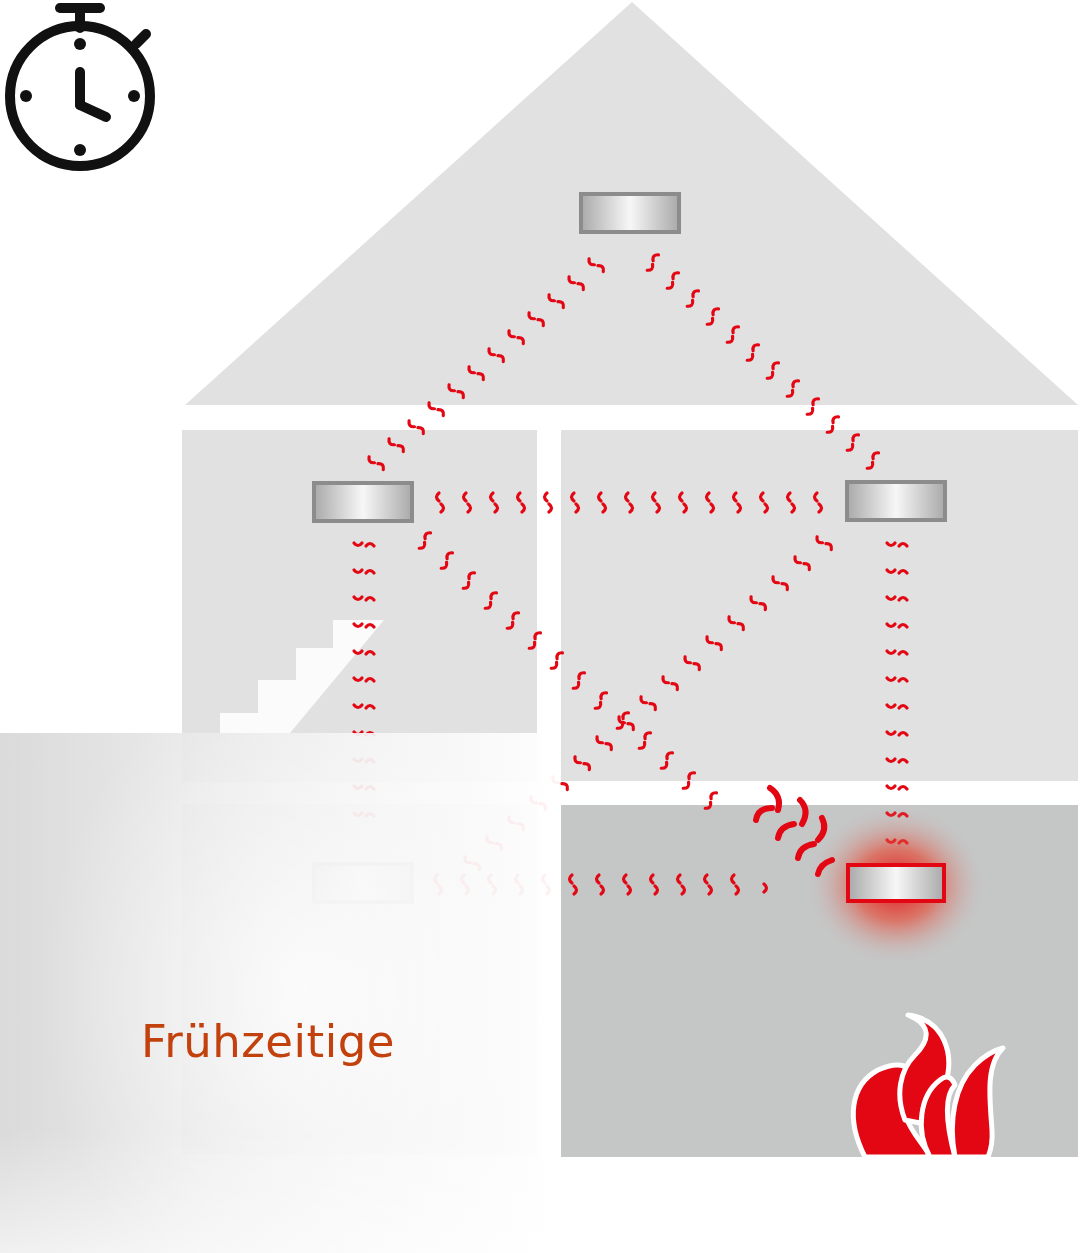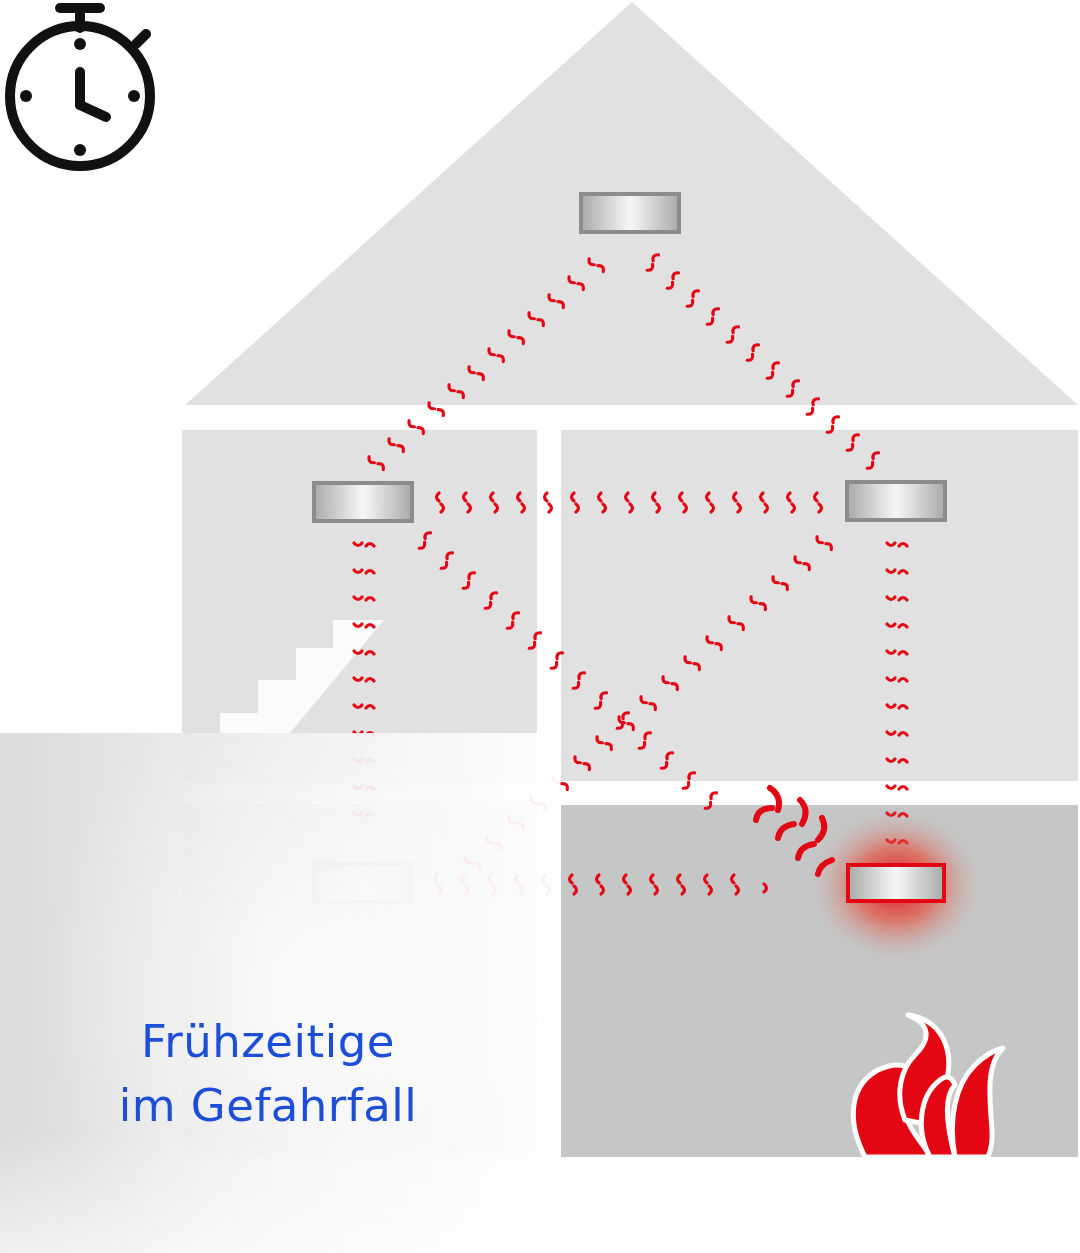--- a/index.html
+++ b/index.html
@@ -6,21 +6,21 @@
   body{width:1080px;height:1253px;position:relative;overflow:hidden;font-family:"DejaVu Sans","Liberation Sans",sans-serif;}
   .stage{position:absolute;left:0;top:0;width:1080px;height:1253px;}
   .stage svg{position:absolute;left:0;top:0;}
   .overlay{position:absolute;left:0;top:733px;width:560px;height:520px;
     background:linear-gradient(to right, rgba(215,215,215,0.92) 0%, rgba(232,232,232,0.9) 35%, rgba(246,246,246,0.92) 70%, rgba(255,255,255,0.95) 100%);
     }
   .overlay::after{content:"";position:absolute;left:0;top:0;right:0;bottom:0;
     background:radial-gradient(ellipse 260px 330px at 300px 260px, rgba(255,255,255,0.75) 0%, rgba(255,255,255,0.3) 55%, rgba(255,255,255,0) 100%);}
   .overlay-fade{position:absolute;left:0;top:1130px;width:560px;height:123px;
     background:linear-gradient(to bottom, rgba(255,255,255,0) 0%, rgba(255,255,255,0.6) 100%);}
-  .caption{position:absolute;left:40px;width:456px;top:1010px;text-align:center;color:#1d4ed8;
+  .caption{position:absolute;left:40px;width:456px;top:1010px;text-align:center;color:#c2410c;
     font-size:45px;line-height:64px;font-weight:normal;letter-spacing:0.5px;}
   .caption span{display:block;}
   .stopwatch{position:absolute;left:188px;top:796px;width:160px;height:180px;}
 </style>
 </head>
 <body>
 
 <div class="stage">
 <svg width="1080" height="1253" viewBox="0 0 1080 1253" xmlns="http://www.w3.org/2000/svg">
   <defs>
@@ -237,15 +237,14 @@
   <g fill="#111111">
     <circle cx="80" cy="44" r="6"></circle>
     <circle cx="80" cy="150" r="6"></circle>
     <circle cx="26" cy="96" r="6"></circle>
     <circle cx="134" cy="96" r="6"></circle>
   </g>
 </svg>
 
 <div class="caption">
   <span>Frühzeitige</span>
-  <span>im Gefahrfall</span>
 </div>
 </div>
 
 </body></html>

